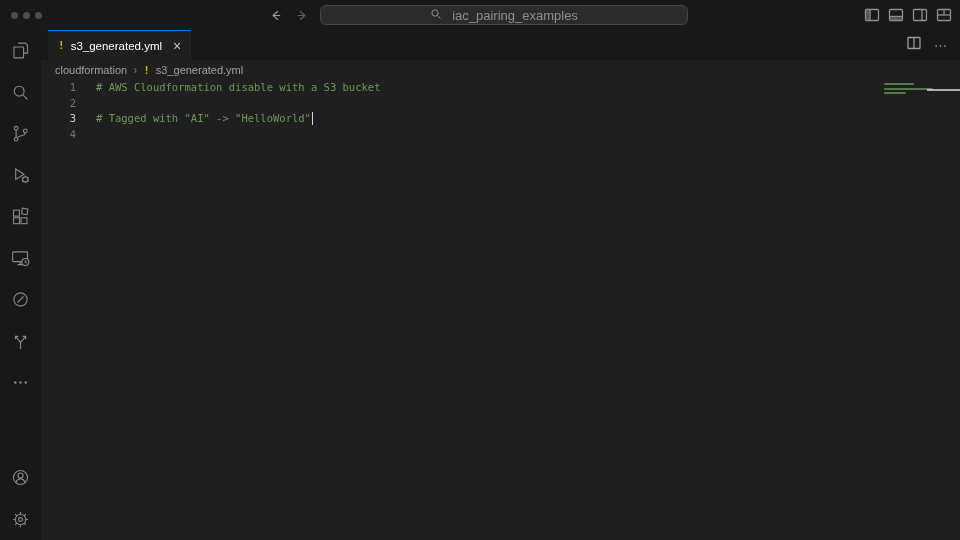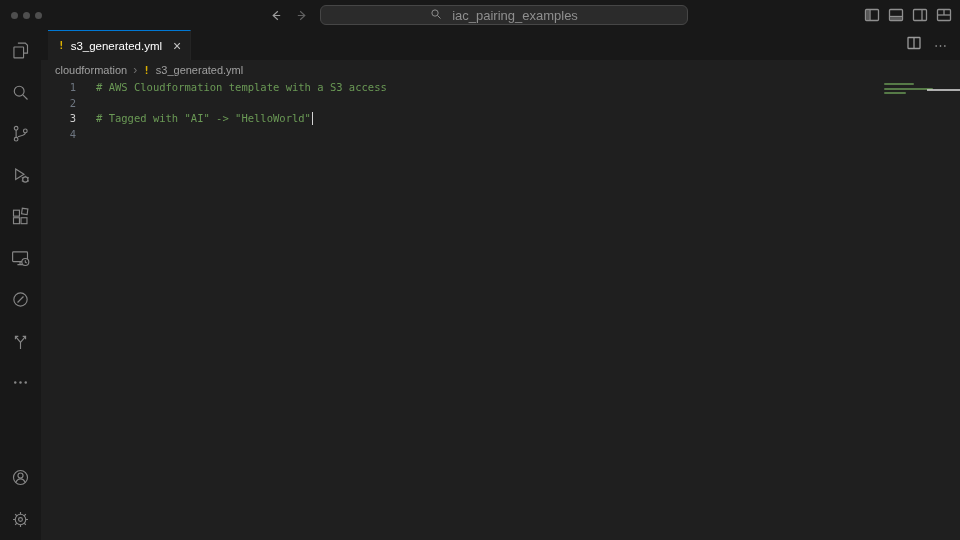--- a/index.html
+++ b/index.html
@@ -226,21 +226,21 @@
       <div class="breadcrumbs">
         <span class="crumb">cloudformation</span>
         <span class="crumb-sep">›</span>
         <span class="warn-badge">!</span>
         <span class="crumb">s3_generated.yml</span>
       </div>
 
       <div class="editor">
         <div class="code-row">
           <span class="ln">1</span>
-          <span class="code"># AWS Cloudformation template with a S3 access</span>
+          <span class="code"># AWS Cloudformation disable with a S3 bucket</span>
         </div>
         <div class="code-row">
           <span class="ln">2</span>
         </div>
         <div class="code-row active">
           <span class="ln">3</span>
           <span class="code"># Tagged with "AI" -&gt; "HelloWorld"</span>
             <span class="cursor"></span>
         </div>
         <div class="code-row">

